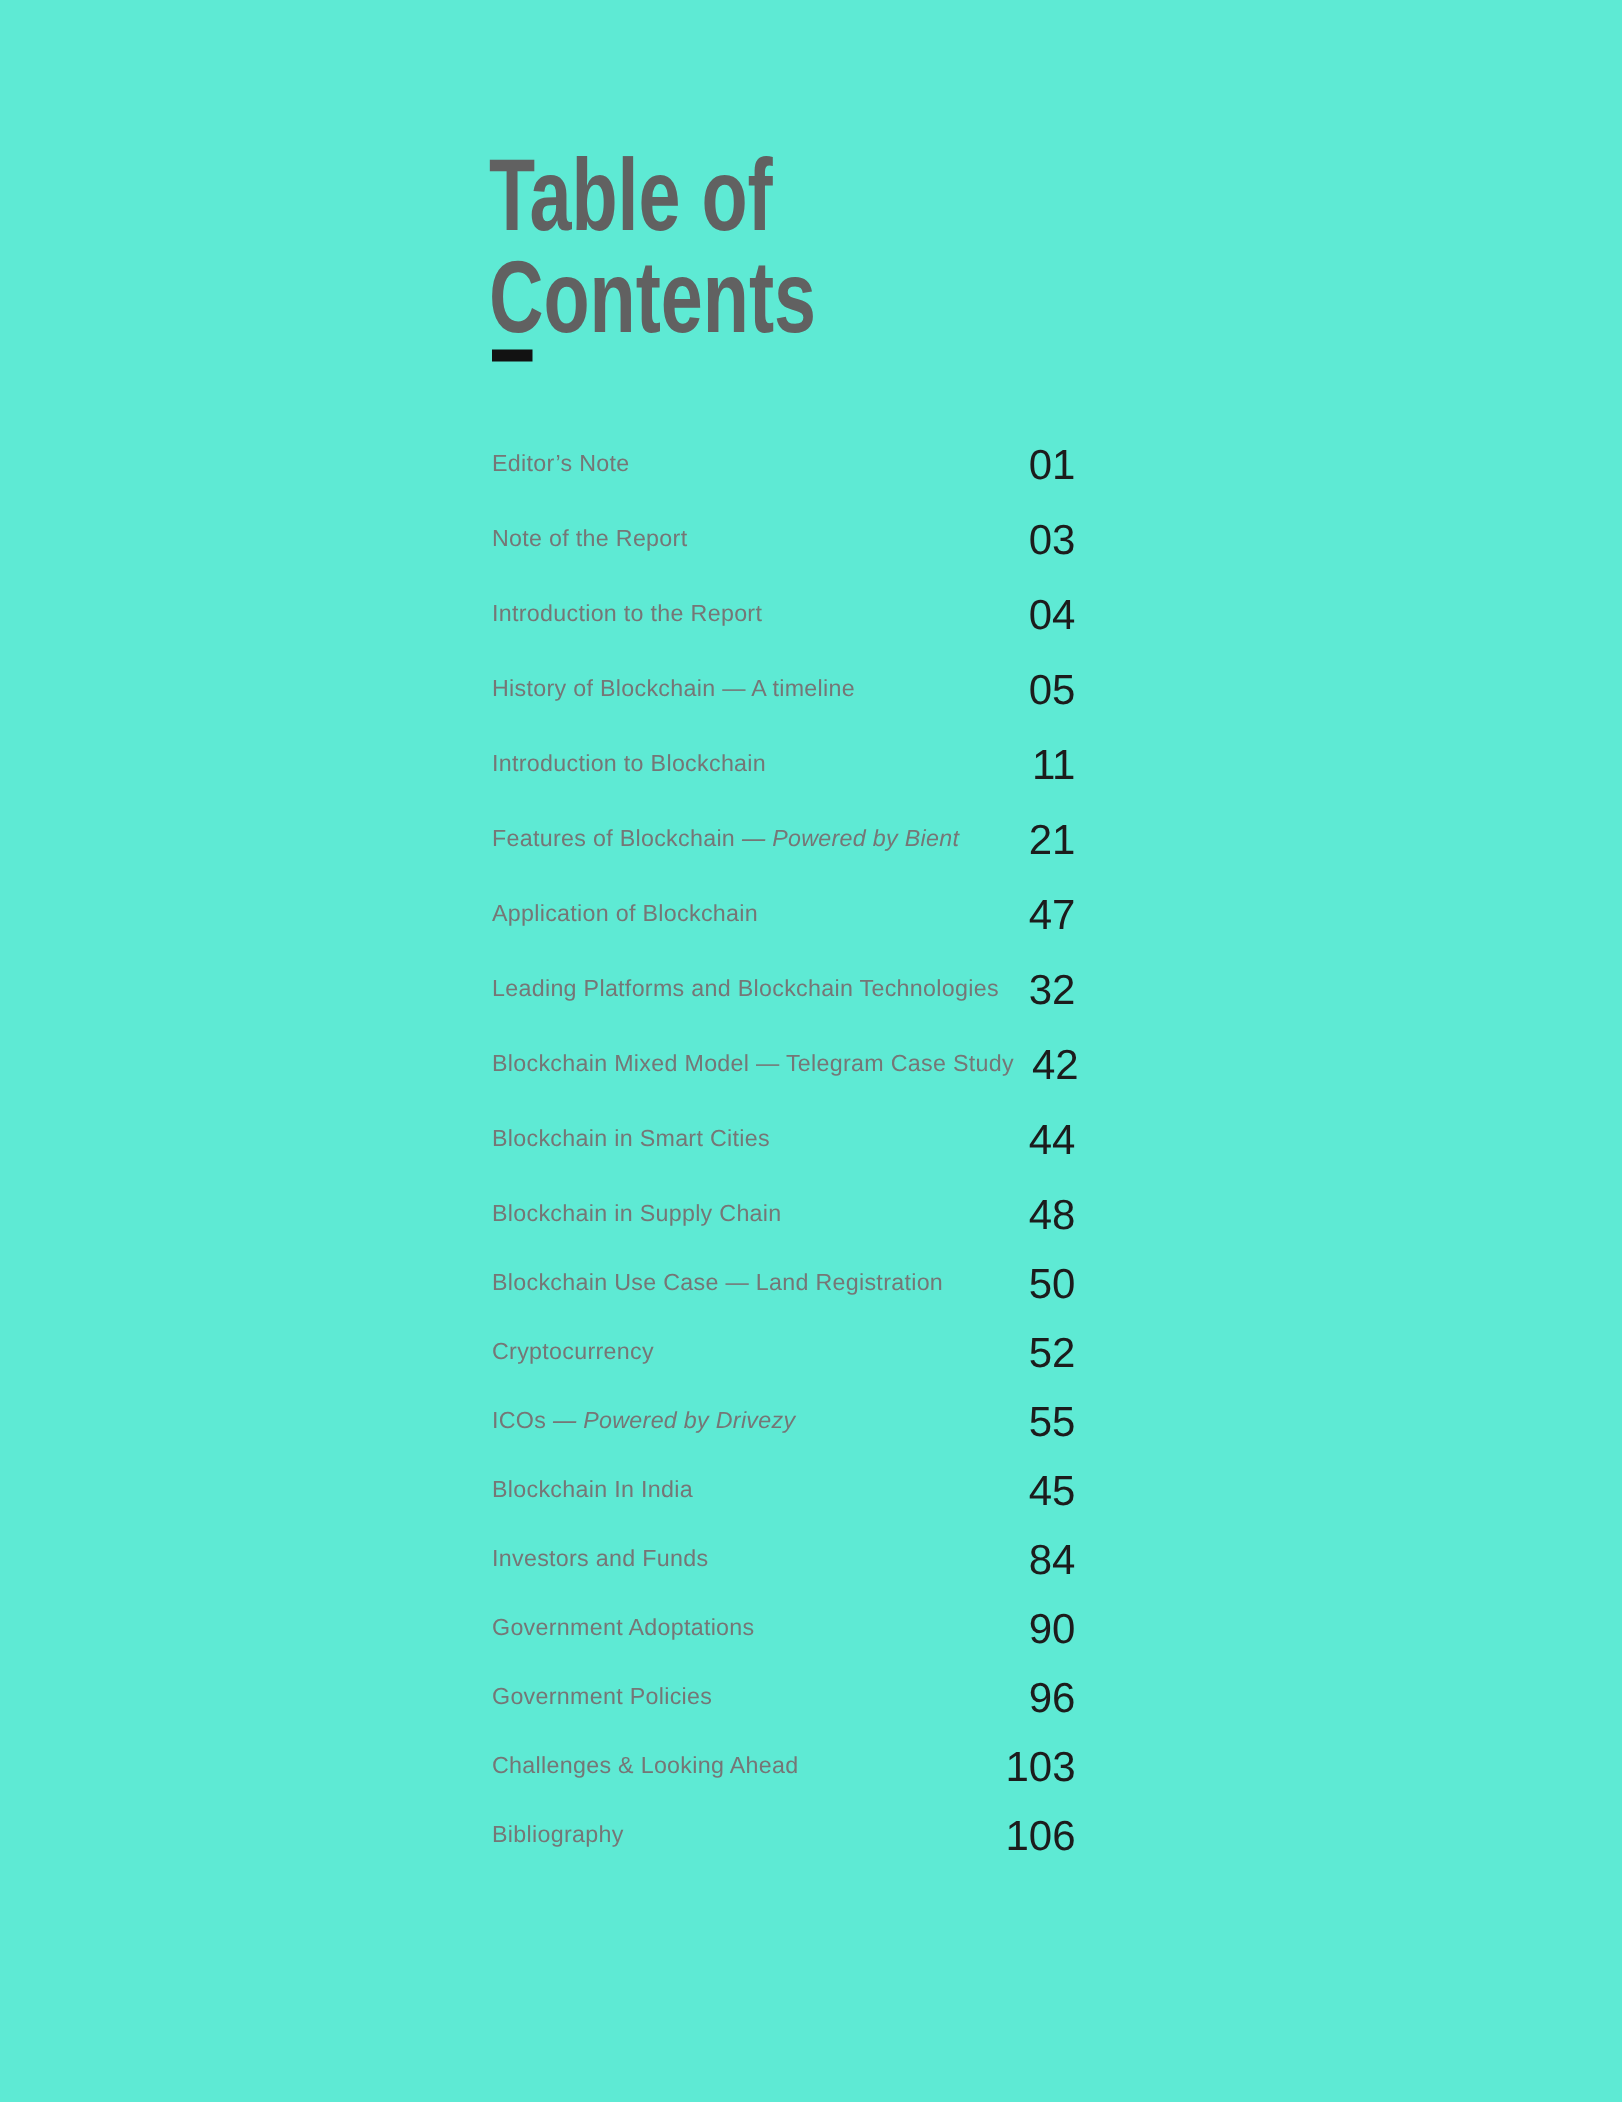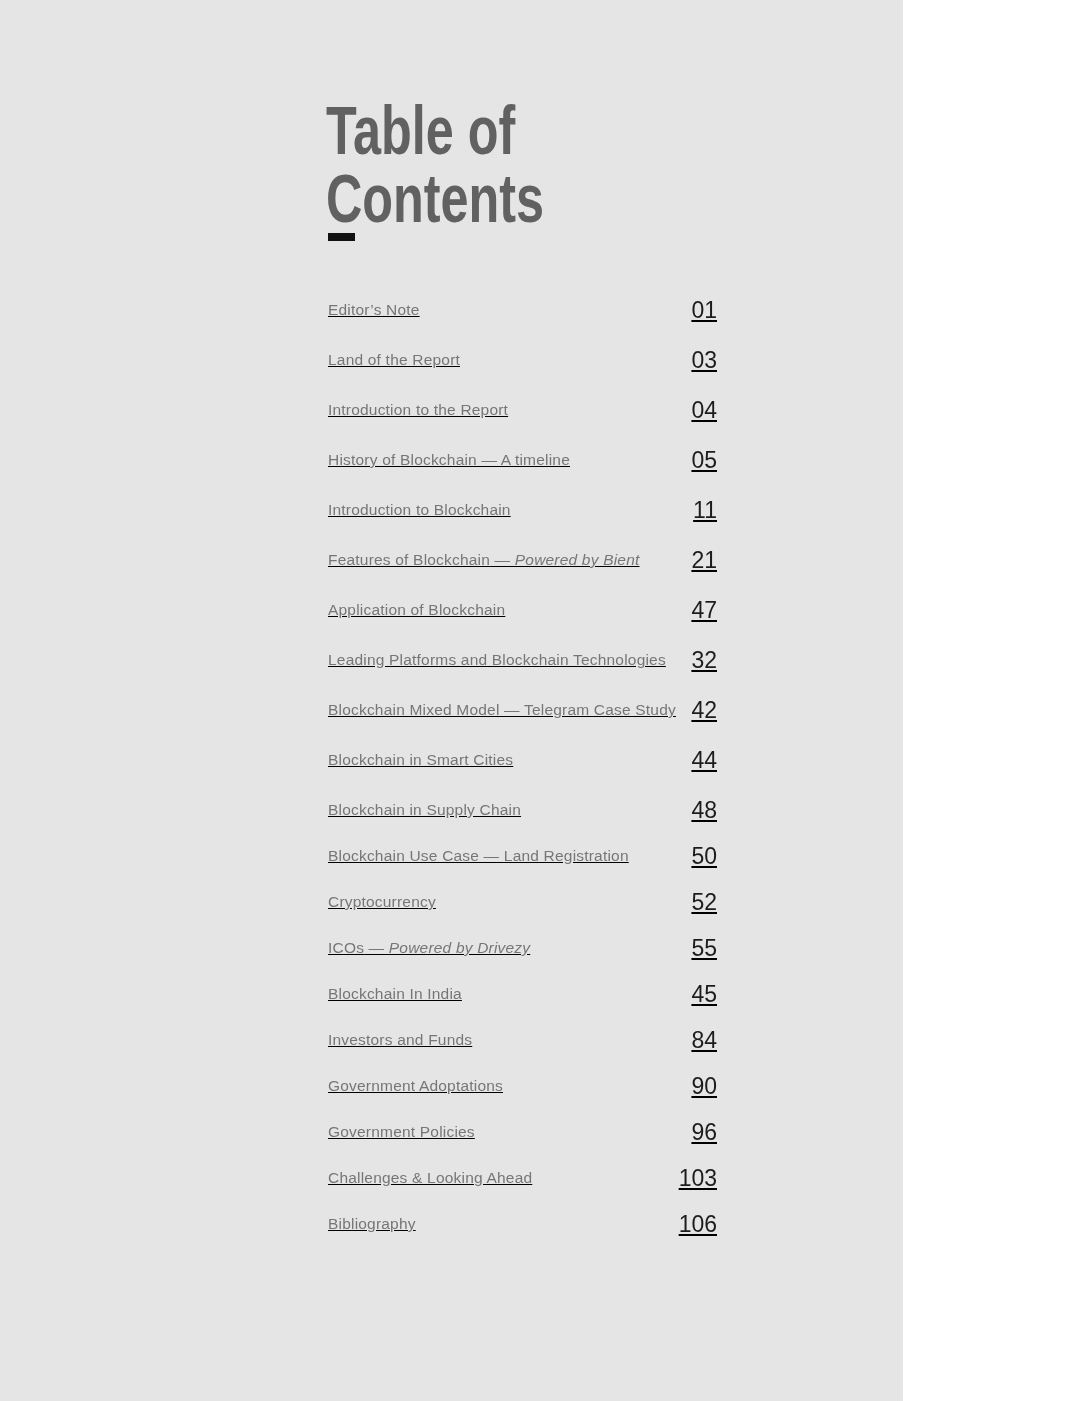--- a/index.html
+++ b/index.html
@@ -2,23 +2,23 @@
 <html><head>
 <meta charset="utf-8">
 <style>
   html, body {
     margin: 0;
     padding: 0;
     background: #ffffff;
   }
   .page {
     position: relative;
-    width: 903px;
+    width: 1081px;
     height: 1401px;
-    background: #e5e5e5;
+    background: #5eead4;
     overflow: hidden;
     font-family: "Liberation Sans", sans-serif;
   }
   .title {
     position: absolute;
     left: 326px;
     top: 96px;
     margin: 0;
     font-family: "Liberation Sans", sans-serif;
     font-weight: bold;
@@ -43,34 +43,33 @@
     left: 328px;
     top: 300px;
     width: 389px;
   }
   .toc-row {
     display: flex;
     justify-content: space-between;
     align-items: center;
     margin-bottom: 30px;
     line-height: 20px;
-    text-decoration: underline;
   }
   .toc-row:nth-child(n+11) { margin-bottom: 26px; }
   .toc-row:last-child { margin-bottom: 16px; }
   .toc-label {
     font-size: 15.5px;
     color: #767676;
     letter-spacing: 0.2px;
     padding-right: 12px;
     white-space: nowrap;
   }
   .label-italic { font-style: italic; }
   .toc-page {
-    font-size: 23px;
+    font-size: 28px;
     line-height: 20px;
     color: #1c1c1c;
     text-align: right;
     white-space: nowrap;
   }
 </style>
 </head>
 <body>
 
 <div class="page">
@@ -80,21 +79,21 @@
   </h1>
   <div class="title-dash"></div>
 
   <div class="toc-list" id="toc-list">
     <div class="toc-row">
       <span class="toc-label"><span class="label-main">Editor’s Note</span><span class="label-italic"></span></span>
       <span class="toc-page">01</span>
     </div>
 
     <div class="toc-row">
-      <span class="toc-label"><span class="label-main">Land of the Report</span><span class="label-italic"></span></span>
+      <span class="toc-label"><span class="label-main">Note of the Report</span><span class="label-italic"></span></span>
       <span class="toc-page">03</span>
     </div>
 
     <div class="toc-row">
       <span class="toc-label"><span class="label-main">Introduction to the Report</span><span class="label-italic"></span></span>
       <span class="toc-page">04</span>
     </div>
 
     <div class="toc-row">
       <span class="toc-label"><span class="label-main">History of Blockchain — A timeline</span><span class="label-italic"></span></span>

